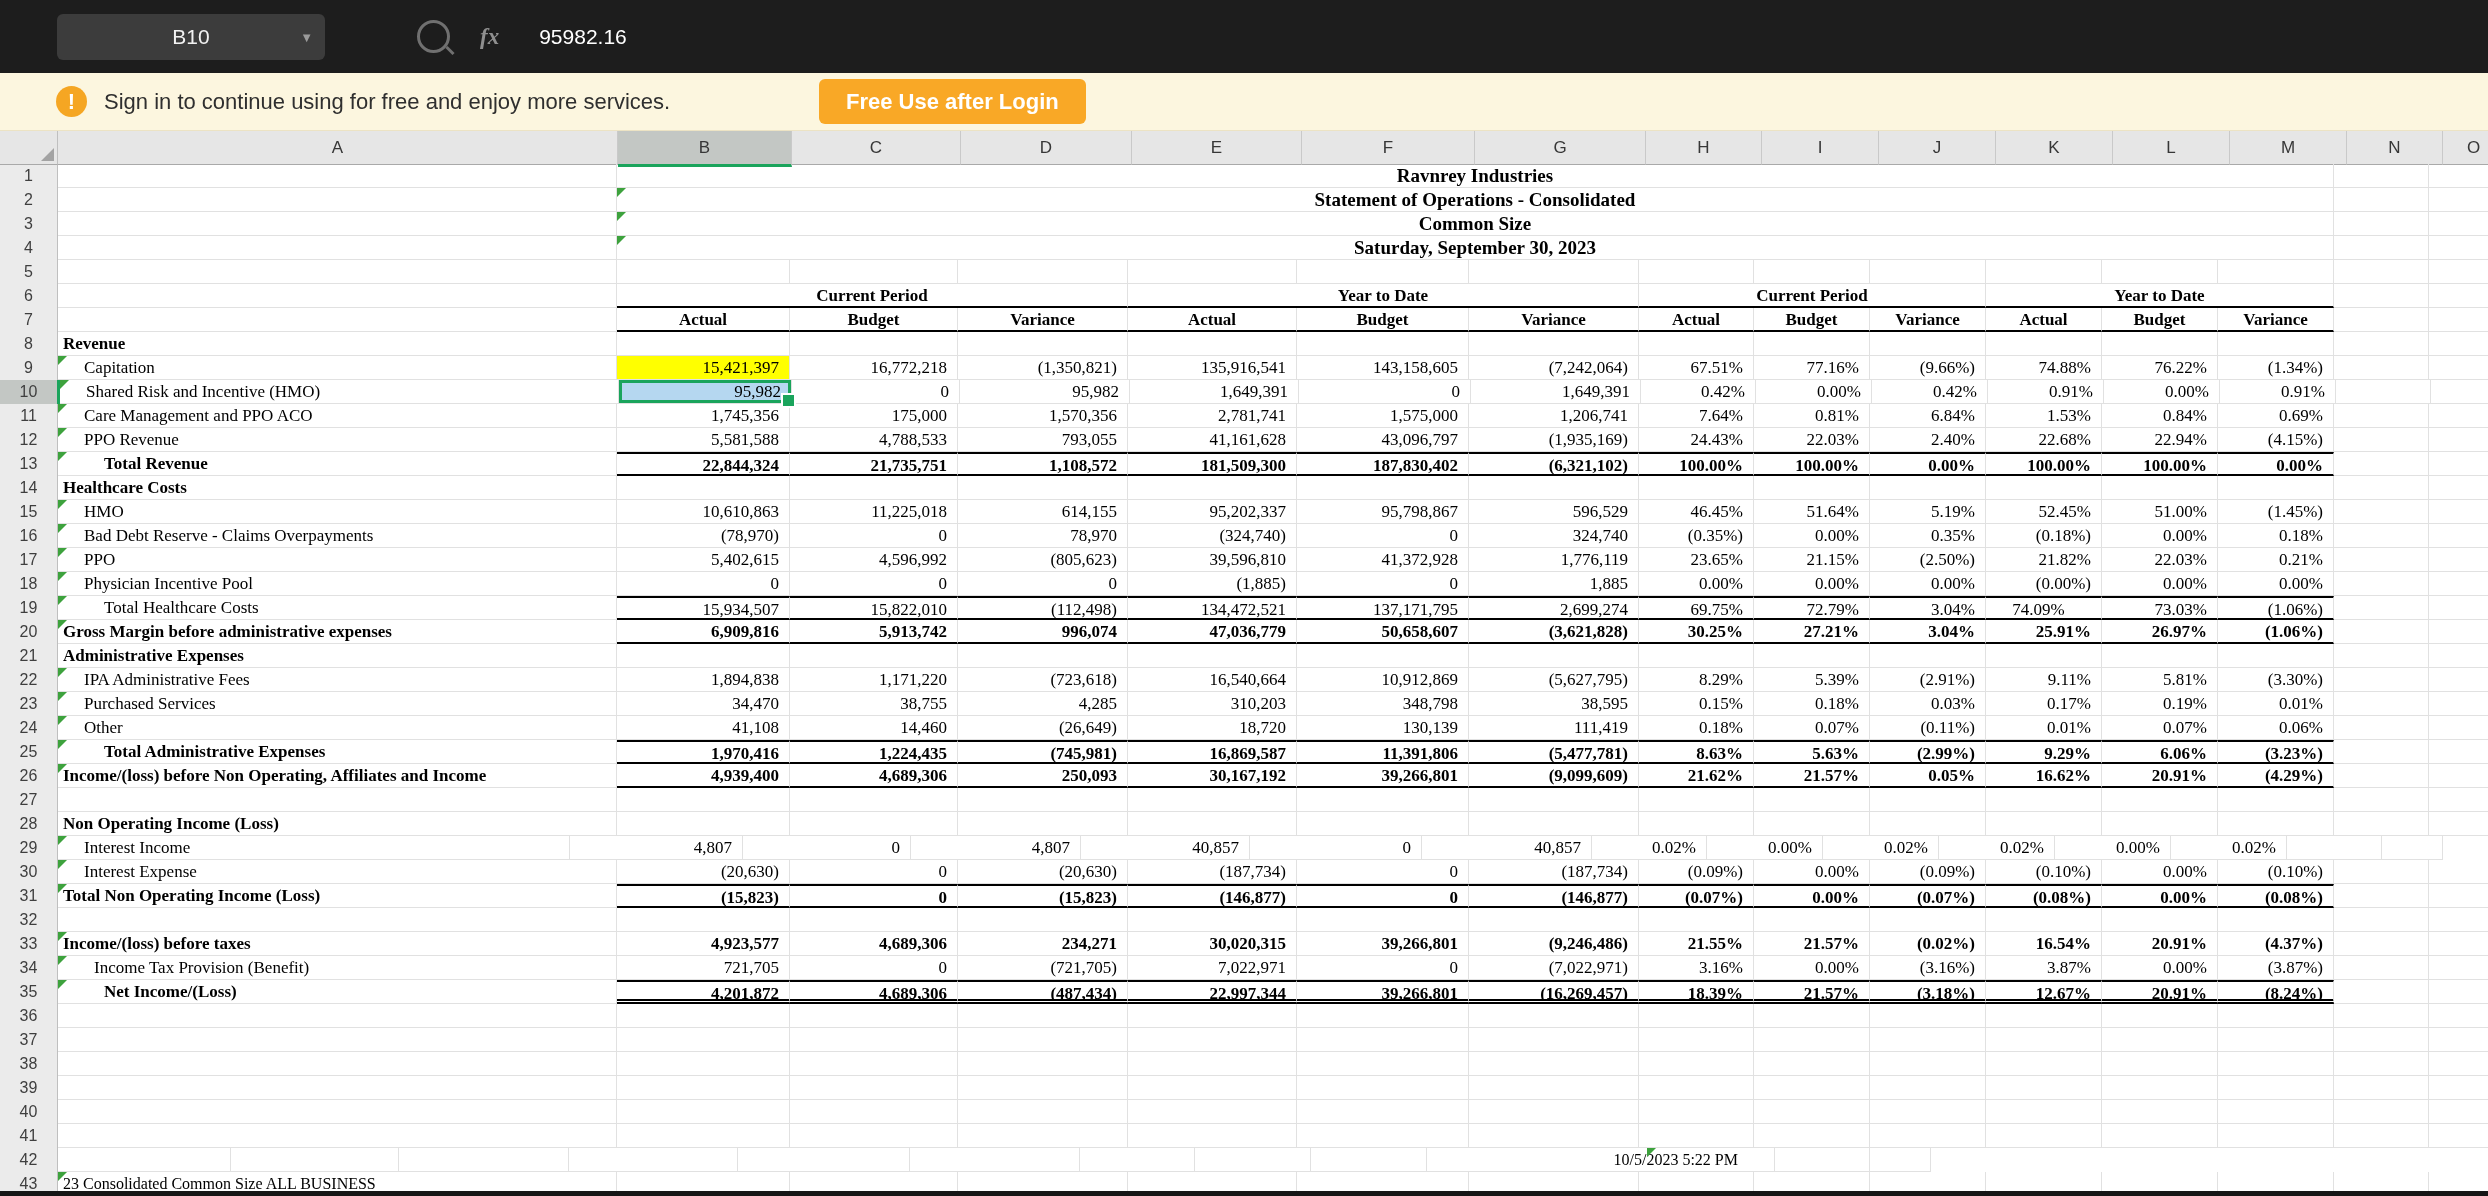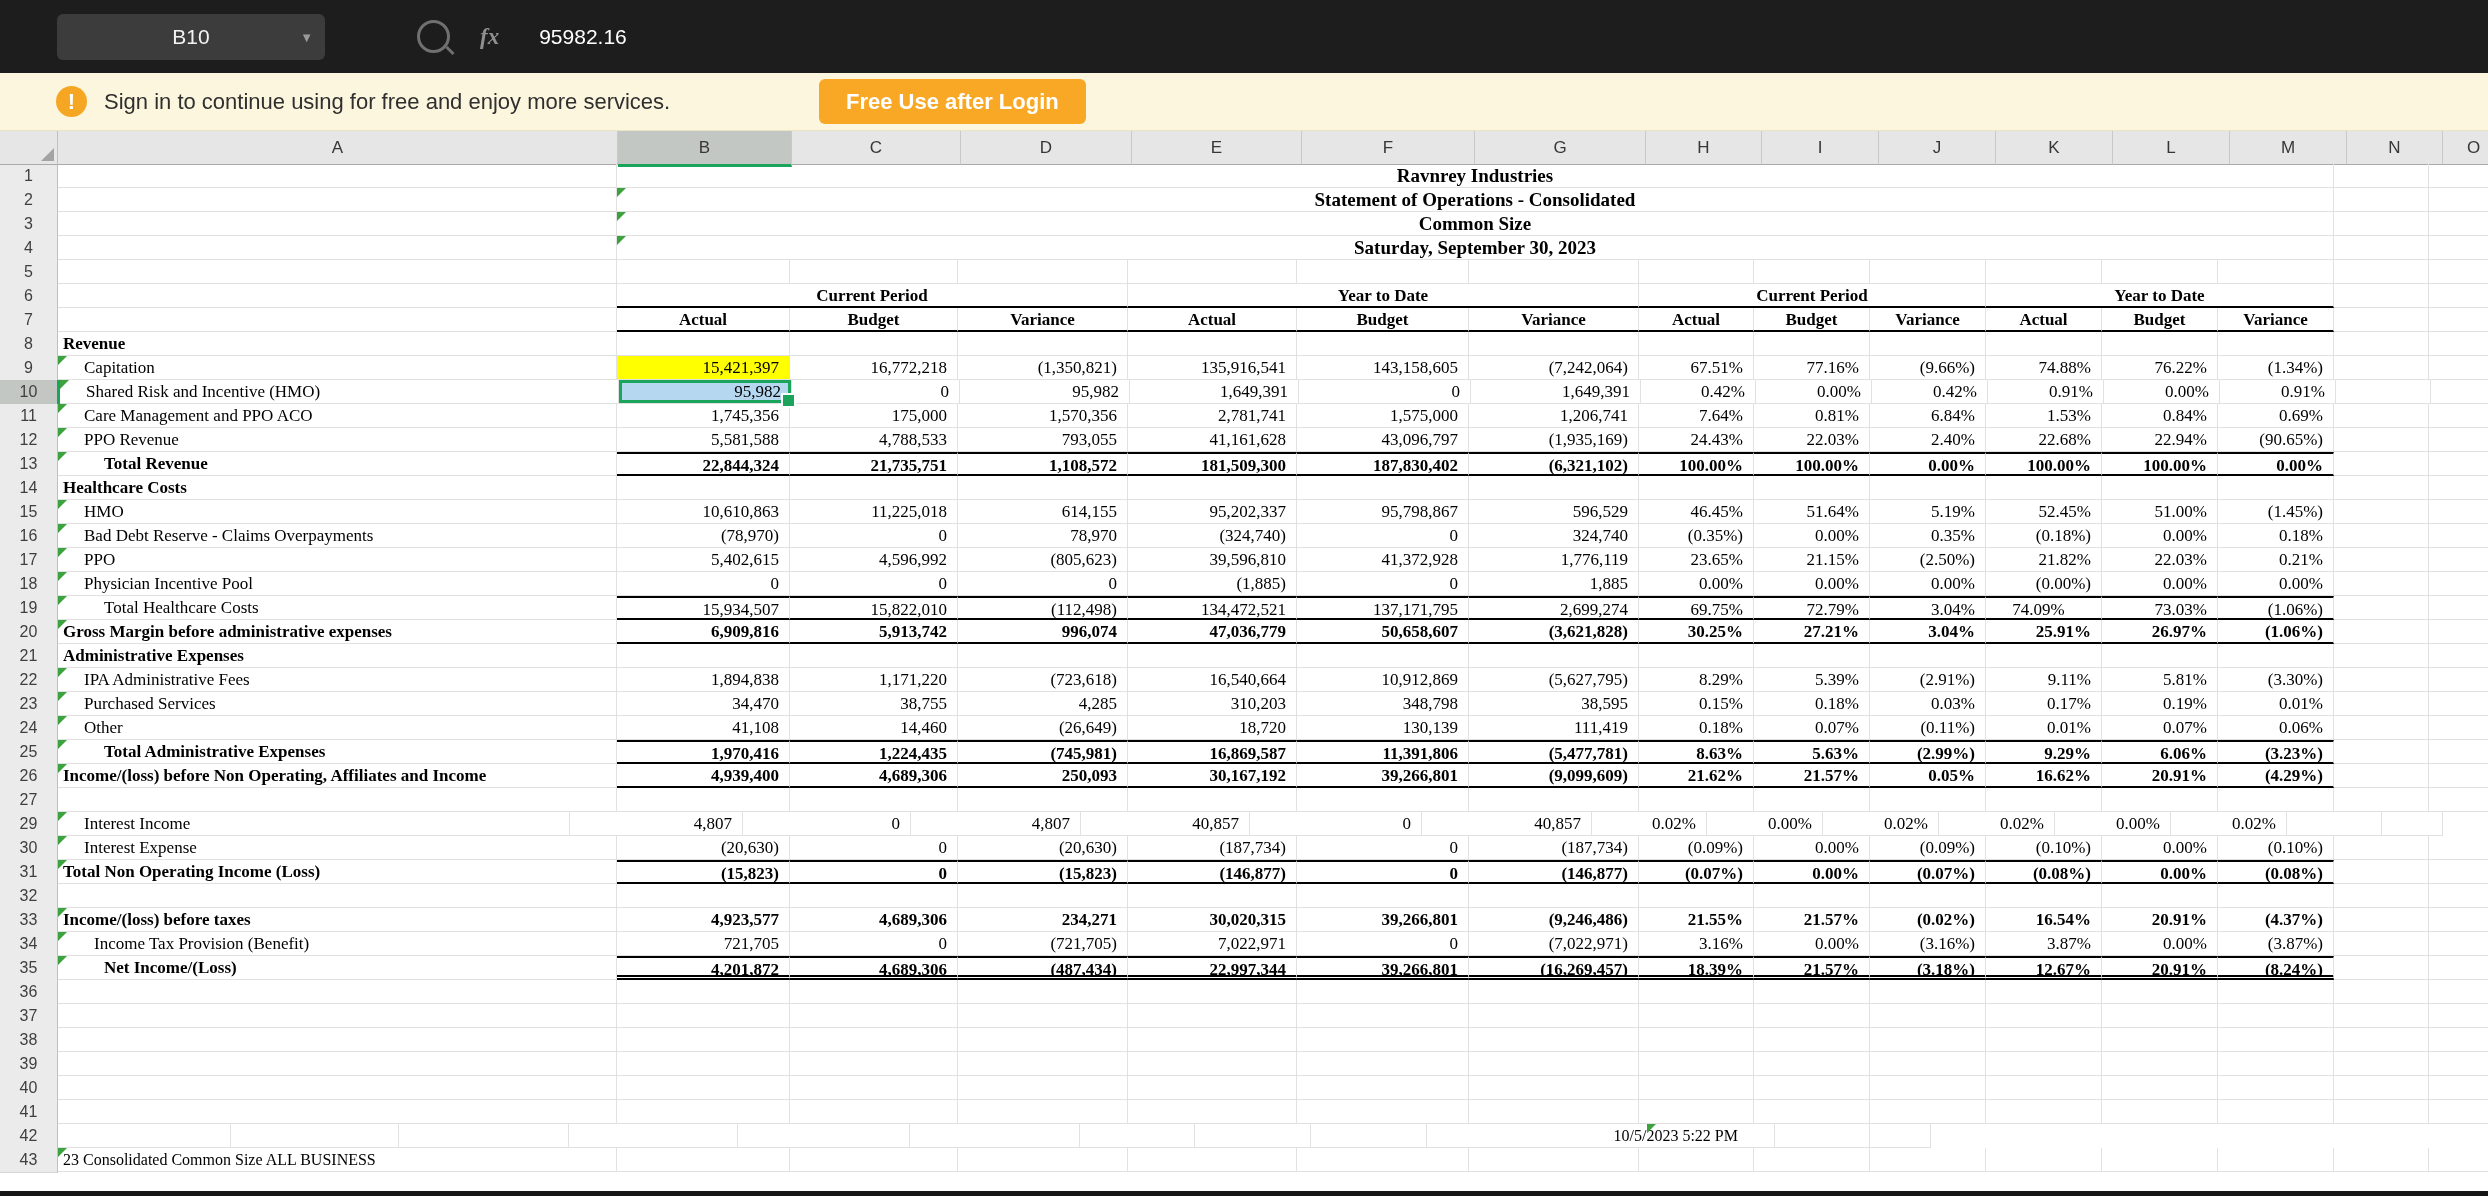--- a/index.html
+++ b/index.html
@@ -249,21 +249,21 @@
         <div class="c num" style="width: 168px;">4,788,533</div>
         <div class="c num" style="width: 170px;">793,055</div>
         <div class="c num" style="width: 169px;">41,161,628</div>
         <div class="c num" style="width: 172px;">43,096,797</div>
         <div class="c num" style="width: 170px;">(1,935,169)</div>
         <div class="c num" style="width: 115px;">24.43%</div>
         <div class="c num" style="width: 116px;">22.03%</div>
         <div class="c num" style="width: 116px;">2.40%</div>
         <div class="c num" style="width: 116px;">22.68%</div>
         <div class="c num" style="width: 116px;">22.94%</div>
-        <div class="c num" style="width: 116px;">(90.65%)</div>
+        <div class="c num" style="width: 116px;">(4.15%)</div>
         <div class="c" style="width: 95px;"></div>
         <div class="c" style="width: 61px;"></div>
       </div>
       <div class="row">
         <div class="rowhead" style="width: 57px;">13</div>
         <div class="c lab ind2 b" style="width: 559px;">Total Revenue<span class="tri"></span></div>
         <div class="c num b bt bb" style="width: 173px;">22,844,324</div>
         <div class="c num b bt bb" style="width: 168px;">21,735,751</div>
         <div class="c num b bt bb" style="width: 170px;">1,108,572</div>
         <div class="c num b bt bb" style="width: 169px;">181,509,300</div>
@@ -524,20 +524,38 @@
         <div class="c" style="width: 115px;"></div>
         <div class="c" style="width: 116px;"></div>
         <div class="c" style="width: 116px;"></div>
         <div class="c" style="width: 116px;"></div>
         <div class="c" style="width: 116px;"></div>
         <div class="c" style="width: 116px;"></div>
         <div class="c" style="width: 95px;"></div>
         <div class="c" style="width: 61px;"></div>
       </div>
       <div class="row">
+        <div class="rowhead" style="width: 57px;">28</div>
+        <div class="c lab b" style="width: 559px;">Non Operating Income (Loss)</div>
+        <div class="c" style="width: 173px;"></div>
+        <div class="c" style="width: 168px;"></div>
+        <div class="c" style="width: 170px;"></div>
+        <div class="c" style="width: 169px;"></div>
+        <div class="c" style="width: 172px;"></div>
+        <div class="c" style="width: 170px;"></div>
+        <div class="c" style="width: 115px;"></div>
+        <div class="c" style="width: 116px;"></div>
+        <div class="c" style="width: 116px;"></div>
+        <div class="c" style="width: 116px;"></div>
+        <div class="c" style="width: 116px;"></div>
+        <div class="c" style="width: 116px;"></div>
+        <div class="c" style="width: 95px;"></div>
+        <div class="c" style="width: 61px;"></div>
+      </div>
+      <div class="row">
         <div class="rowhead" style="width: 57px;">29</div>
         <div class="c lab ind1" style="width: 512px;">Interest Income<span class="tri"></span></div>
         <div class="c num" style="width: 173px;">4,807</div>
         <div class="c num" style="width: 168px;">0</div>
         <div class="c num" style="width: 170px;">4,807</div>
         <div class="c num" style="width: 169px;">40,857</div>
         <div class="c num" style="width: 172px;">0</div>
         <div class="c num" style="width: 170px;">40,857</div>
         <div class="c num" style="width: 115px;">0.02%</div>
         <div class="c num" style="width: 116px;">0.00%</div>

